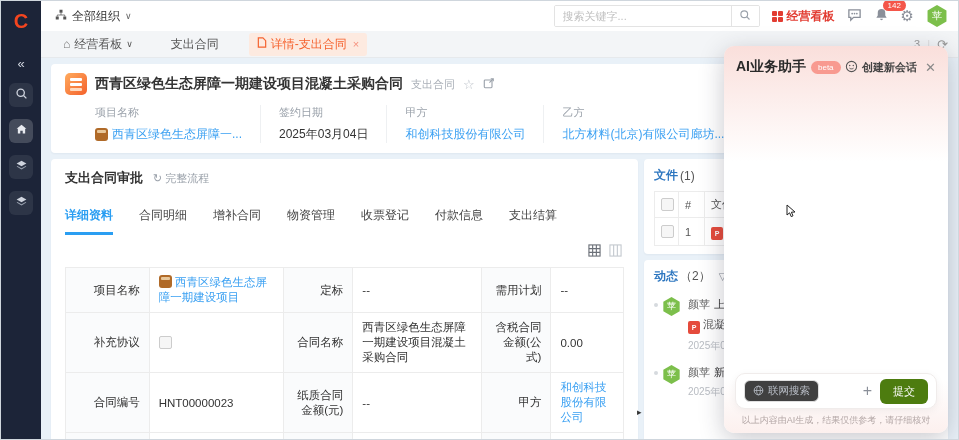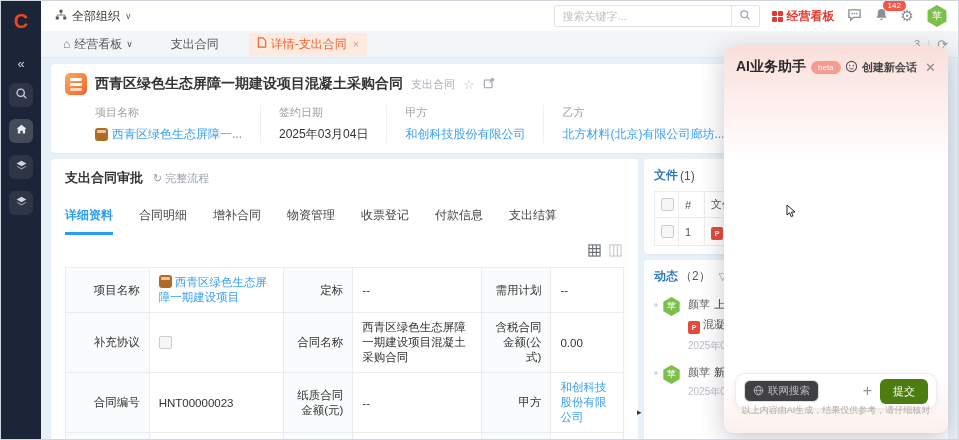--- a/index.html
+++ b/index.html
@@ -112,21 +112,21 @@
   .greet-card { margin:4px 12px 0; background:rgba(255,255,255,.78); border-radius:8px; padding:10px 10px 12px; }
   .greet-text { font-size:11.5px; color:#333; line-height:1.65; }
   .hint { font-size:10.5px; color:#b9bec7; margin-top:12px; }
   .tasks { display:flex; gap:6px; margin-top:8px; flex-wrap:wrap; }
   .task-btn { background:#eef0f3; border:none; border-radius:4px; font-size:10.5px; font-weight:bold; color:#333; padding:5px 8px; cursor:pointer; font-family:inherit; white-space:nowrap; }
   .cursor-arrow { position:absolute; left:62px; top:158px; width:11px; height:14px; z-index:12; pointer-events:none; }
   .ai-input { position:absolute; left:11px; right:11px; bottom:24px; height:36px; background:#fff; border:1px solid #f0eceb; border-radius:10px; box-shadow:0 2px 8px rgba(0,0,0,.05); display:flex; align-items:center; padding:0 8px; }
   .web-search { display:flex; align-items:center; gap:4px; border:1px solid #e0e0e0; border-radius:6px; color:#b9bec7; font-size:10.5px; padding:3px 8px; background:#404040; cursor:pointer; font-family:inherit; }
   .plus { margin-left:auto; color:#8a8f99; font-size:16px; cursor:pointer; padding:0 8px; }
   .ai-submit { background:#4d7c0f; color:#fff; border:none; border-radius:6px; font-size:11px; padding:5px 13px; cursor:pointer; font-family:inherit; }
-  .disclaimer { position:absolute; left:0; right:0; bottom:16px; text-align:center; font-size:9px; color:#b3a7a6; }
+  .disclaimer { position:absolute; left:0; right:0; bottom:6px; text-align:center; font-size:9px; color:#b3a7a6; }
 </style>
 </head>
 <body>
 
 <div id="app">
 
   <div class="sidebar">
     <div class="logo">C</div>
     <div class="collapse">«</div>
     <div class="side-btn">

